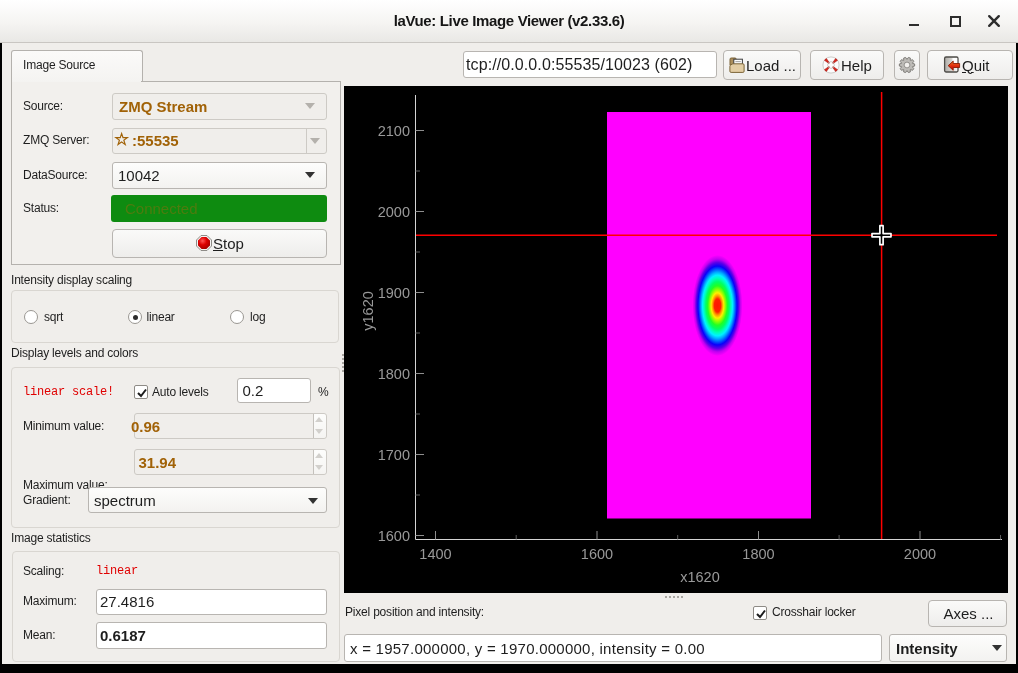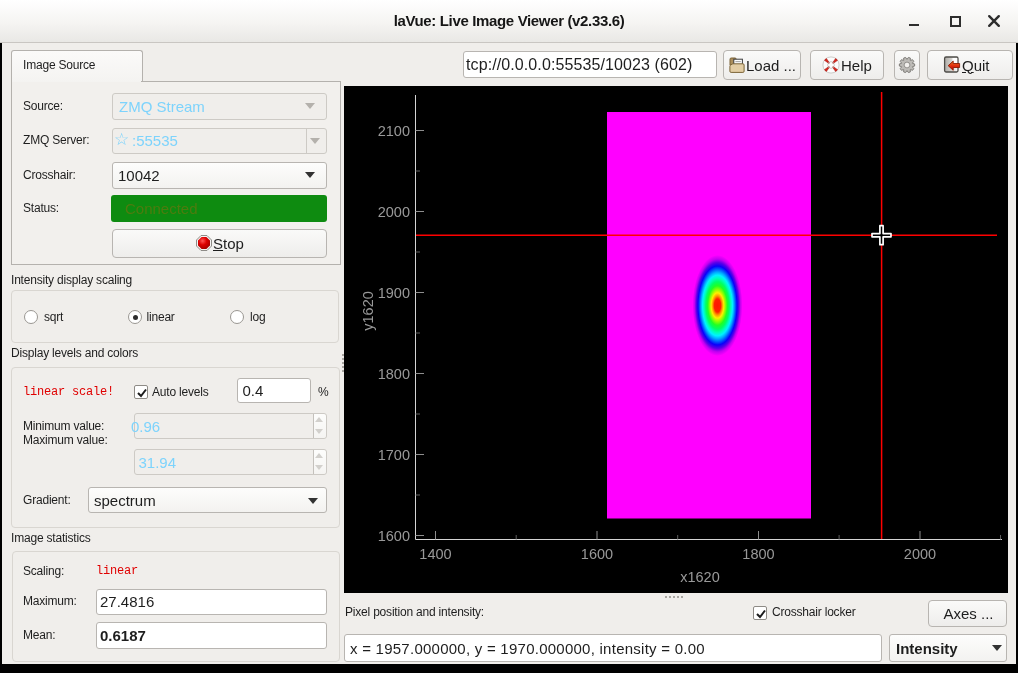--- a/index.html
+++ b/index.html
@@ -9,21 +9,21 @@
   .lbl{position:absolute;font-size:12px;letter-spacing:-0.2px;color:#1e1e1e;white-space:nowrap;line-height:15px;}
   #titlebar{left:0;top:0;width:1018px;height:42px;
     background:linear-gradient(#ffffff 0%,#f5f4f2 55%,#e9e8e5 100%);
     border-bottom:1px solid #c9c6c2;}
   #title{left:0;top:12.5px;width:1018px;text-align:center;font-weight:bold;font-size:15px;letter-spacing:-0.35px;color:#161616;}
   #content{left:2px;top:43px;width:1014px;height:621px;background:#f0eeeb;}
   .combo,.inputw{position:absolute;background:linear-gradient(#fdfdfc,#f3f2f0);border:1px solid #b8b5b1;border-radius:3px;box-sizing:border-box;}
   .inputw{background:#fff;}
   .combo.dis,.spin{position:absolute;background:#f0eeeb;border:1px solid #cdcac5;border-radius:3px;box-sizing:border-box;}
   .ctext{position:absolute;font-size:15px;line-height:15px;color:#1e1e1e;white-space:nowrap;}
-  .gray{color:#7dd3fc;}
+  .gray{color:#a16207;font-weight:bold;}
   .red{color:#e00000;font-family:Liberation Mono, monospace;}
   .arrow{position:absolute;width:0;height:0;border-left:5.5px solid transparent;border-right:5.5px solid transparent;border-top:6px solid #323232;}
   .arrow.g{border-top-color:#b4b1ac;}
   .gbox{position:absolute;border:1px solid #d9d6d1;border-radius:4px;}
   .btn{position:absolute;background:linear-gradient(#fafaf9,#eeedeb);border:1px solid #b8b5b1;border-radius:4px;box-sizing:border-box;}
   .radio{position:absolute;width:14px;height:14px;border:1px solid #9a9792;border-radius:50%;background:#fff;box-sizing:border-box;}
   .radio .dot{position:absolute;left:3.5px;top:3.5px;width:5px;height:5px;border-radius:50%;background:#2d2d2d;}
   .cb{position:absolute;width:14px;height:14px;border:1px solid #8e8b86;border-radius:2px;background:#fff;box-sizing:border-box;}
   .cb svg{position:absolute;left:0px;top:0px;}
 </style>
@@ -50,21 +50,21 @@
 <div class="ctext gray" style="left:119px;top:99px;">ZMQ Stream</div>
 <div class="arrow g" style="left:305px;top:103px;"></div>
 
 <div class="lbl" style="left:23px;top:133px;">ZMQ Server:</div>
 <div class="combo dis" style="left:112px;top:127.5px;width:215px;height:26.5px;"></div>
 <div class="ctext gray" style="left:114px;top:131px;font-size:17px;line-height:17px;">☆</div>
 <div class="ctext gray" style="left:132px;top:133px;">:55535</div>
 <div class="abs" style="left:306px;top:128.5px;width:1px;height:24.5px;background:#cdcac5;"></div>
 <div class="arrow g" style="left:310px;top:137.5px;"></div>
 
-<div class="lbl" style="left:23px;top:167.5px;">Crosshair:</div>
+<div class="lbl" style="left:23px;top:167.5px;">DataSource:</div>
 <div class="combo" style="left:112px;top:162px;width:215px;height:26.5px;"></div>
 <div class="ctext" style="left:118px;top:167.5px;">10042</div>
 <div class="arrow" style="left:305px;top:172px;"></div>
 
 <div class="lbl" style="left:23px;top:201px;">Status:</div>
 <div class="abs" style="left:111px;top:194.5px;width:216px;height:27.5px;background:#0e8b10;border-radius:3px;"></div>
 <div class="ctext" style="left:125px;top:200.5px;color:#4d7c0f;">Connected</div>
 
 <div class="btn" style="left:112px;top:229px;width:215px;height:29px;"></div>
 <svg class="abs" style="left:196px;top:235px;" width="16" height="16" viewBox="0 0 16 16">
@@ -94,32 +94,32 @@
 <div class="lbl" style="left:11px;top:346px;">Display levels and colors</div>
 <div class="gbox" style="left:11px;top:367px;width:327px;height:158.5px;"></div>
 <div class="lbl red" style="left:23px;top:384.5px;">linear scale!</div>
 <div class="cb" style="left:133.5px;top:385px;">
     <svg width="14" height="14">
       <path d="M3 7 L6 10 L11 3.5" stroke="#1c1c1c" stroke-width="2" fill="none"></path>
     </svg>
   </div>
 <div class="lbl" style="left:152px;top:384.5px;">Auto levels</div>
 <div class="inputw" style="left:237px;top:377.5px;width:74px;height:25px;"></div>
-<div class="ctext" style="left:242.5px;top:382.5px;">0.4</div>
+<div class="ctext" style="left:242.5px;top:382.5px;">0.2</div>
 <div class="lbl" style="left:318px;top:384.5px;">%</div>
 
 <div class="lbl" style="left:23px;top:418.5px;">Minimum value:</div>
 <div class="spin" style="left:133.5px;top:412.5px;width:193px;height:26px;"></div>
 <div class="abs" style="left:313px;top:413.5px;width:13px;height:24px;background:linear-gradient(#fdfdfc,#f5f4f2);border-radius:0 3px 3px 0;"></div>
 <div class="abs" style="left:313px;top:413.5px;width:1px;height:24px;background:#c4c1bc;"></div>
 <div class="ctext gray" style="left:131px;top:418.5px;">0.96</div>
 <div class="arrow" style="left:315px;top:417px;transform:rotate(180deg);border-left-width:4.5px;border-right-width:4.5px;border-top-width:5px;border-top-color:#d2d0cc;"></div>
 <div class="arrow" style="left:315px;top:428.5px;border-left-width:4.5px;border-right-width:4.5px;border-top-width:5px;border-top-color:#d2d0cc;"></div>
 
-<div class="lbl" style="left:23px;top:433px;">Maximum value:</div>
+<div class="lbl" style="left:23px;top:478px;">Maximum value:</div>
 <div class="spin" style="left:133.5px;top:448.5px;width:193px;height:26px;"></div>
 <div class="abs" style="left:313px;top:449.5px;width:13px;height:24px;background:linear-gradient(#fdfdfc,#f5f4f2);border-radius:0 3px 3px 0;"></div>
 <div class="abs" style="left:313px;top:449.5px;width:1px;height:24px;background:#c4c1bc;"></div>
 <div class="ctext gray" style="left:138.5px;top:454.5px;">31.94</div>
 <div class="arrow" style="left:315px;top:453px;transform:rotate(180deg);border-left-width:4.5px;border-right-width:4.5px;border-top-width:5px;border-top-color:#d2d0cc;"></div>
 <div class="arrow" style="left:315px;top:464.5px;border-left-width:4.5px;border-right-width:4.5px;border-top-width:5px;border-top-color:#d2d0cc;"></div>
 
 <div class="lbl" style="left:23px;top:493px;">Gradient:</div>
 <div class="combo" style="left:87.7px;top:487px;width:239px;height:26px;"></div>
 <div class="ctext" style="left:94px;top:493px;">spectrum</div>

